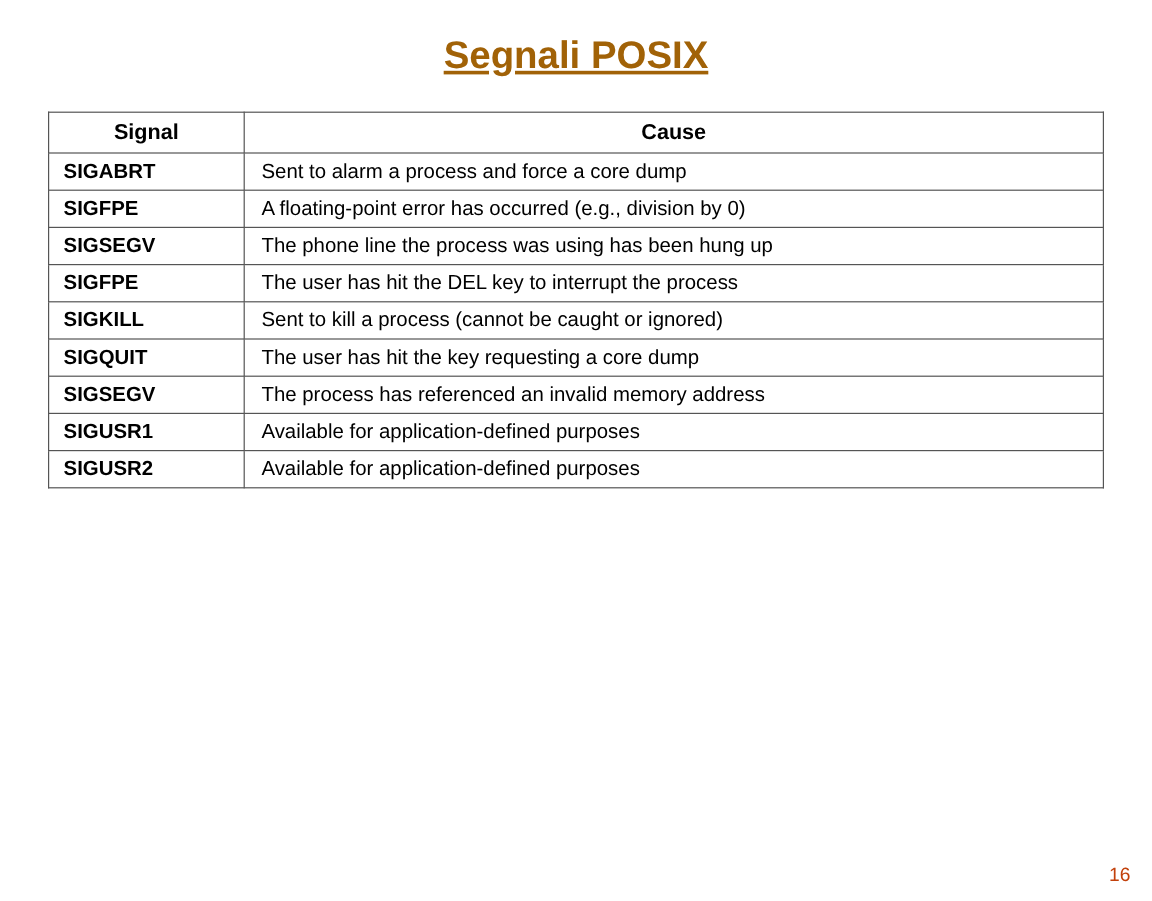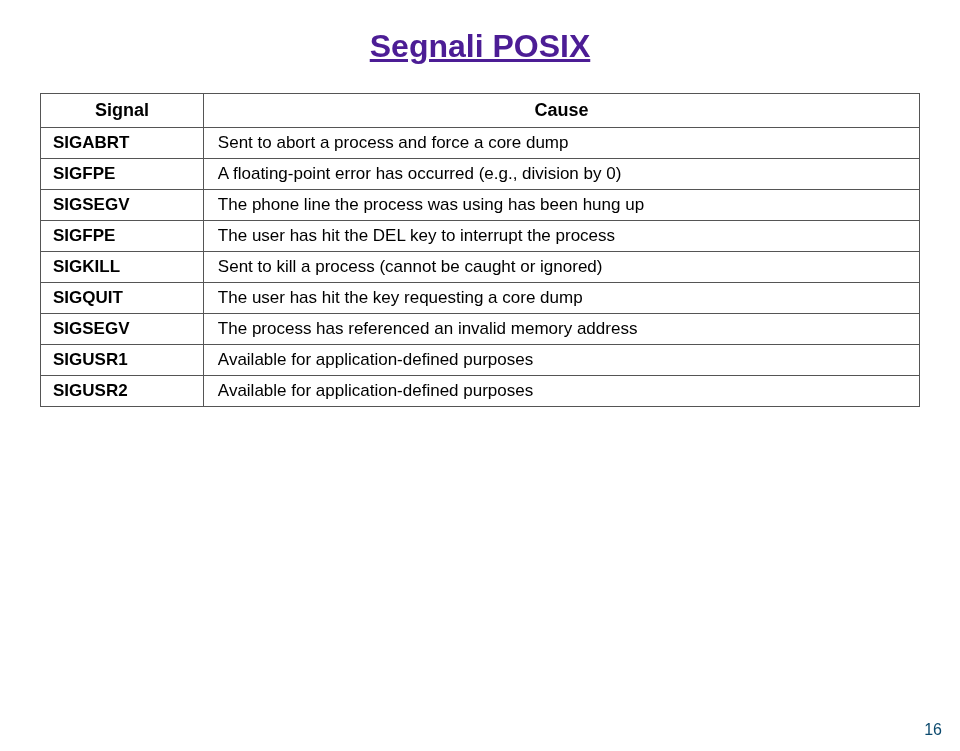--- a/index.html
+++ b/index.html
@@ -23,21 +23,21 @@
       background: #ffffff;
       display: flex;
       flex-direction: column;
       align-items: center;
       padding: 20px 40px 20px 40px;
     }
 
     .page-title {
       font-size: 32px;
       font-weight: bold;
-      color: #4c1d95;
+      color: #a16207;
       text-decoration: underline;
       margin-bottom: 28px;
       margin-top: 8px;
     }
 
     .signals-table {
       width: 100%;
       border-collapse: collapse;
       font-size: 17px;
     }
@@ -70,40 +70,40 @@
 
     .signals-table tr:first-child th {
       padding: 6px 14px;
     }
 
     .page-number {
       position: absolute;
       bottom: 12px;
       right: 18px;
       font-size: 16px;
-      color: #0c4a6e;
+      color: #c2410c;
     }
   </style>
 </head>
 <body>
 
 <div class="page-container">
   <div class="page-title">Segnali POSIX</div>
 
   <table class="signals-table">
     <thead>
       <tr>
         <th>Signal</th>
         <th>Cause</th>
       </tr>
     </thead>
     <tbody id="table-body">
     <tr>
           <td class="signal-name">SIGABRT</td>
-          <td class="cause-text">Sent to abort a process and force a core dump</td>
+          <td class="cause-text">Sent to alarm a process and force a core dump</td>
         </tr>
         <tr>
           <td class="signal-name">SIGFPE</td>
           <td class="cause-text">A floating-point error has occurred (e.g., division by 0)</td>
         </tr>
         <tr>
           <td class="signal-name">SIGSEGV</td>
           <td class="cause-text">The phone line the process was using has been hung up</td>
         </tr>
         <tr>

